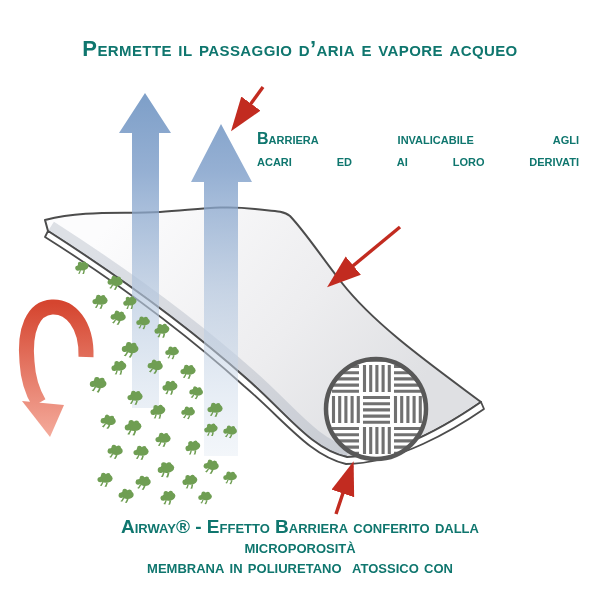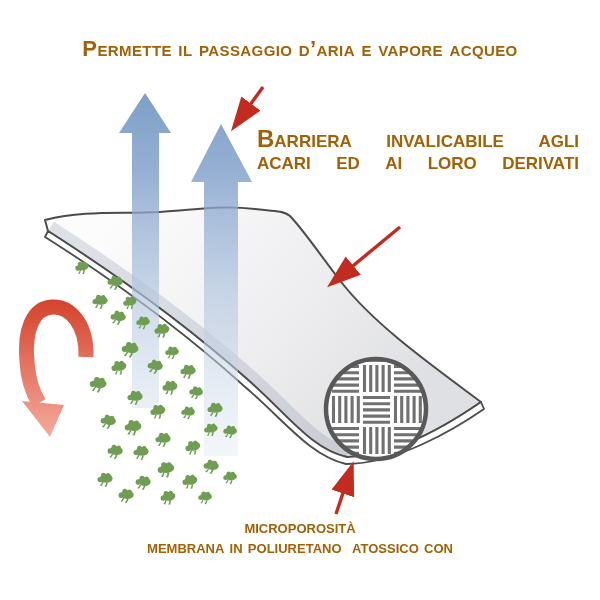--- a/index.html
+++ b/index.html
@@ -1,21 +1,21 @@
 <!DOCTYPE html>
 <html><head>
 <meta charset="utf-8">
 <style>
   html,body{margin:0;padding:0;background:#fff;}
   .stage{position:relative;width:600px;height:600px;background:#ffffff;overflow:hidden;
          font-family:"Liberation Sans", sans-serif;color:#1b1b1b;}
   svg.diagram{position:absolute;left:0;top:0;}
-  .txt{position:absolute;font-weight:bold;font-variant:small-caps;color:#a16207;}
+  .txt{position:absolute;font-weight:bold;font-variant:small-caps;color:#0f766e;}
   .title{top:36px;left:10px;right:10px;text-align:center;font-size:22px;letter-spacing:.4px;}
-  .barrier{top:128px;left:257px;width:322px;font-size:24px;line-height:22px;}
+  .barrier{top:128px;left:257px;width:322px;font-size:16px;line-height:22px;}
   .barrier .jline{text-align:justify;text-align-last:justify;}
   .barrier .lline{text-align:left;}
   .airway{top:517px;left:20px;right:20px;text-align:center;font-size:19px;line-height:20px;}
   .airway div{white-space:pre-wrap;}
 </style>
 </head>
 <body>
 
 <div class="stage">
 
@@ -134,17 +134,18 @@
   </svg>
 
   <div class="txt title">Permette il passaggio d’aria e vapore acqueo</div>
 
   <div class="txt barrier">
     <div class="jline">Barriera invalicabile agli</div>
     <div class="jline">acari ed ai loro derivati</div>
   </div>
 
   <div class="txt airway">
+    <div>Airway® - Effetto Barriera conferito dalla</div>
     <div>microporosità</div>
     <div>membrana in poliuretano  atossico con</div>
   </div>
 
 </div>
 
 </body></html>

